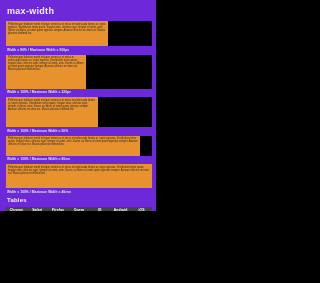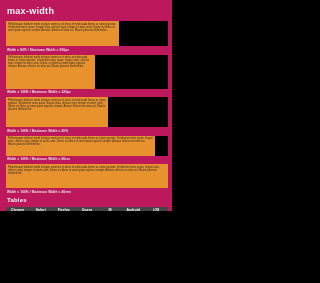--- a/index.html
+++ b/index.html
@@ -11,23 +11,23 @@
     width: 200px;
     height: 283px;
     overflow: hidden;
     font-family: "Liberation Sans", sans-serif;
     color: #dddddd;
   }
   .page {
     position: absolute;
     left: 0;
     top: 0;
-    width: 172px;
+    width: 156px;
     height: 211px;
-    background: #be185d;
+    background: #6d28d9;
     box-sizing: border-box;
     padding: 5px 4px 4px 6px;
     overflow: hidden;
   }
   .page-title {
     font-size: 9px;
     font-weight: bold;
     color: #f2f2f2;
     letter-spacing: 0.3px;
     margin: 1px 0 5px 1px;

